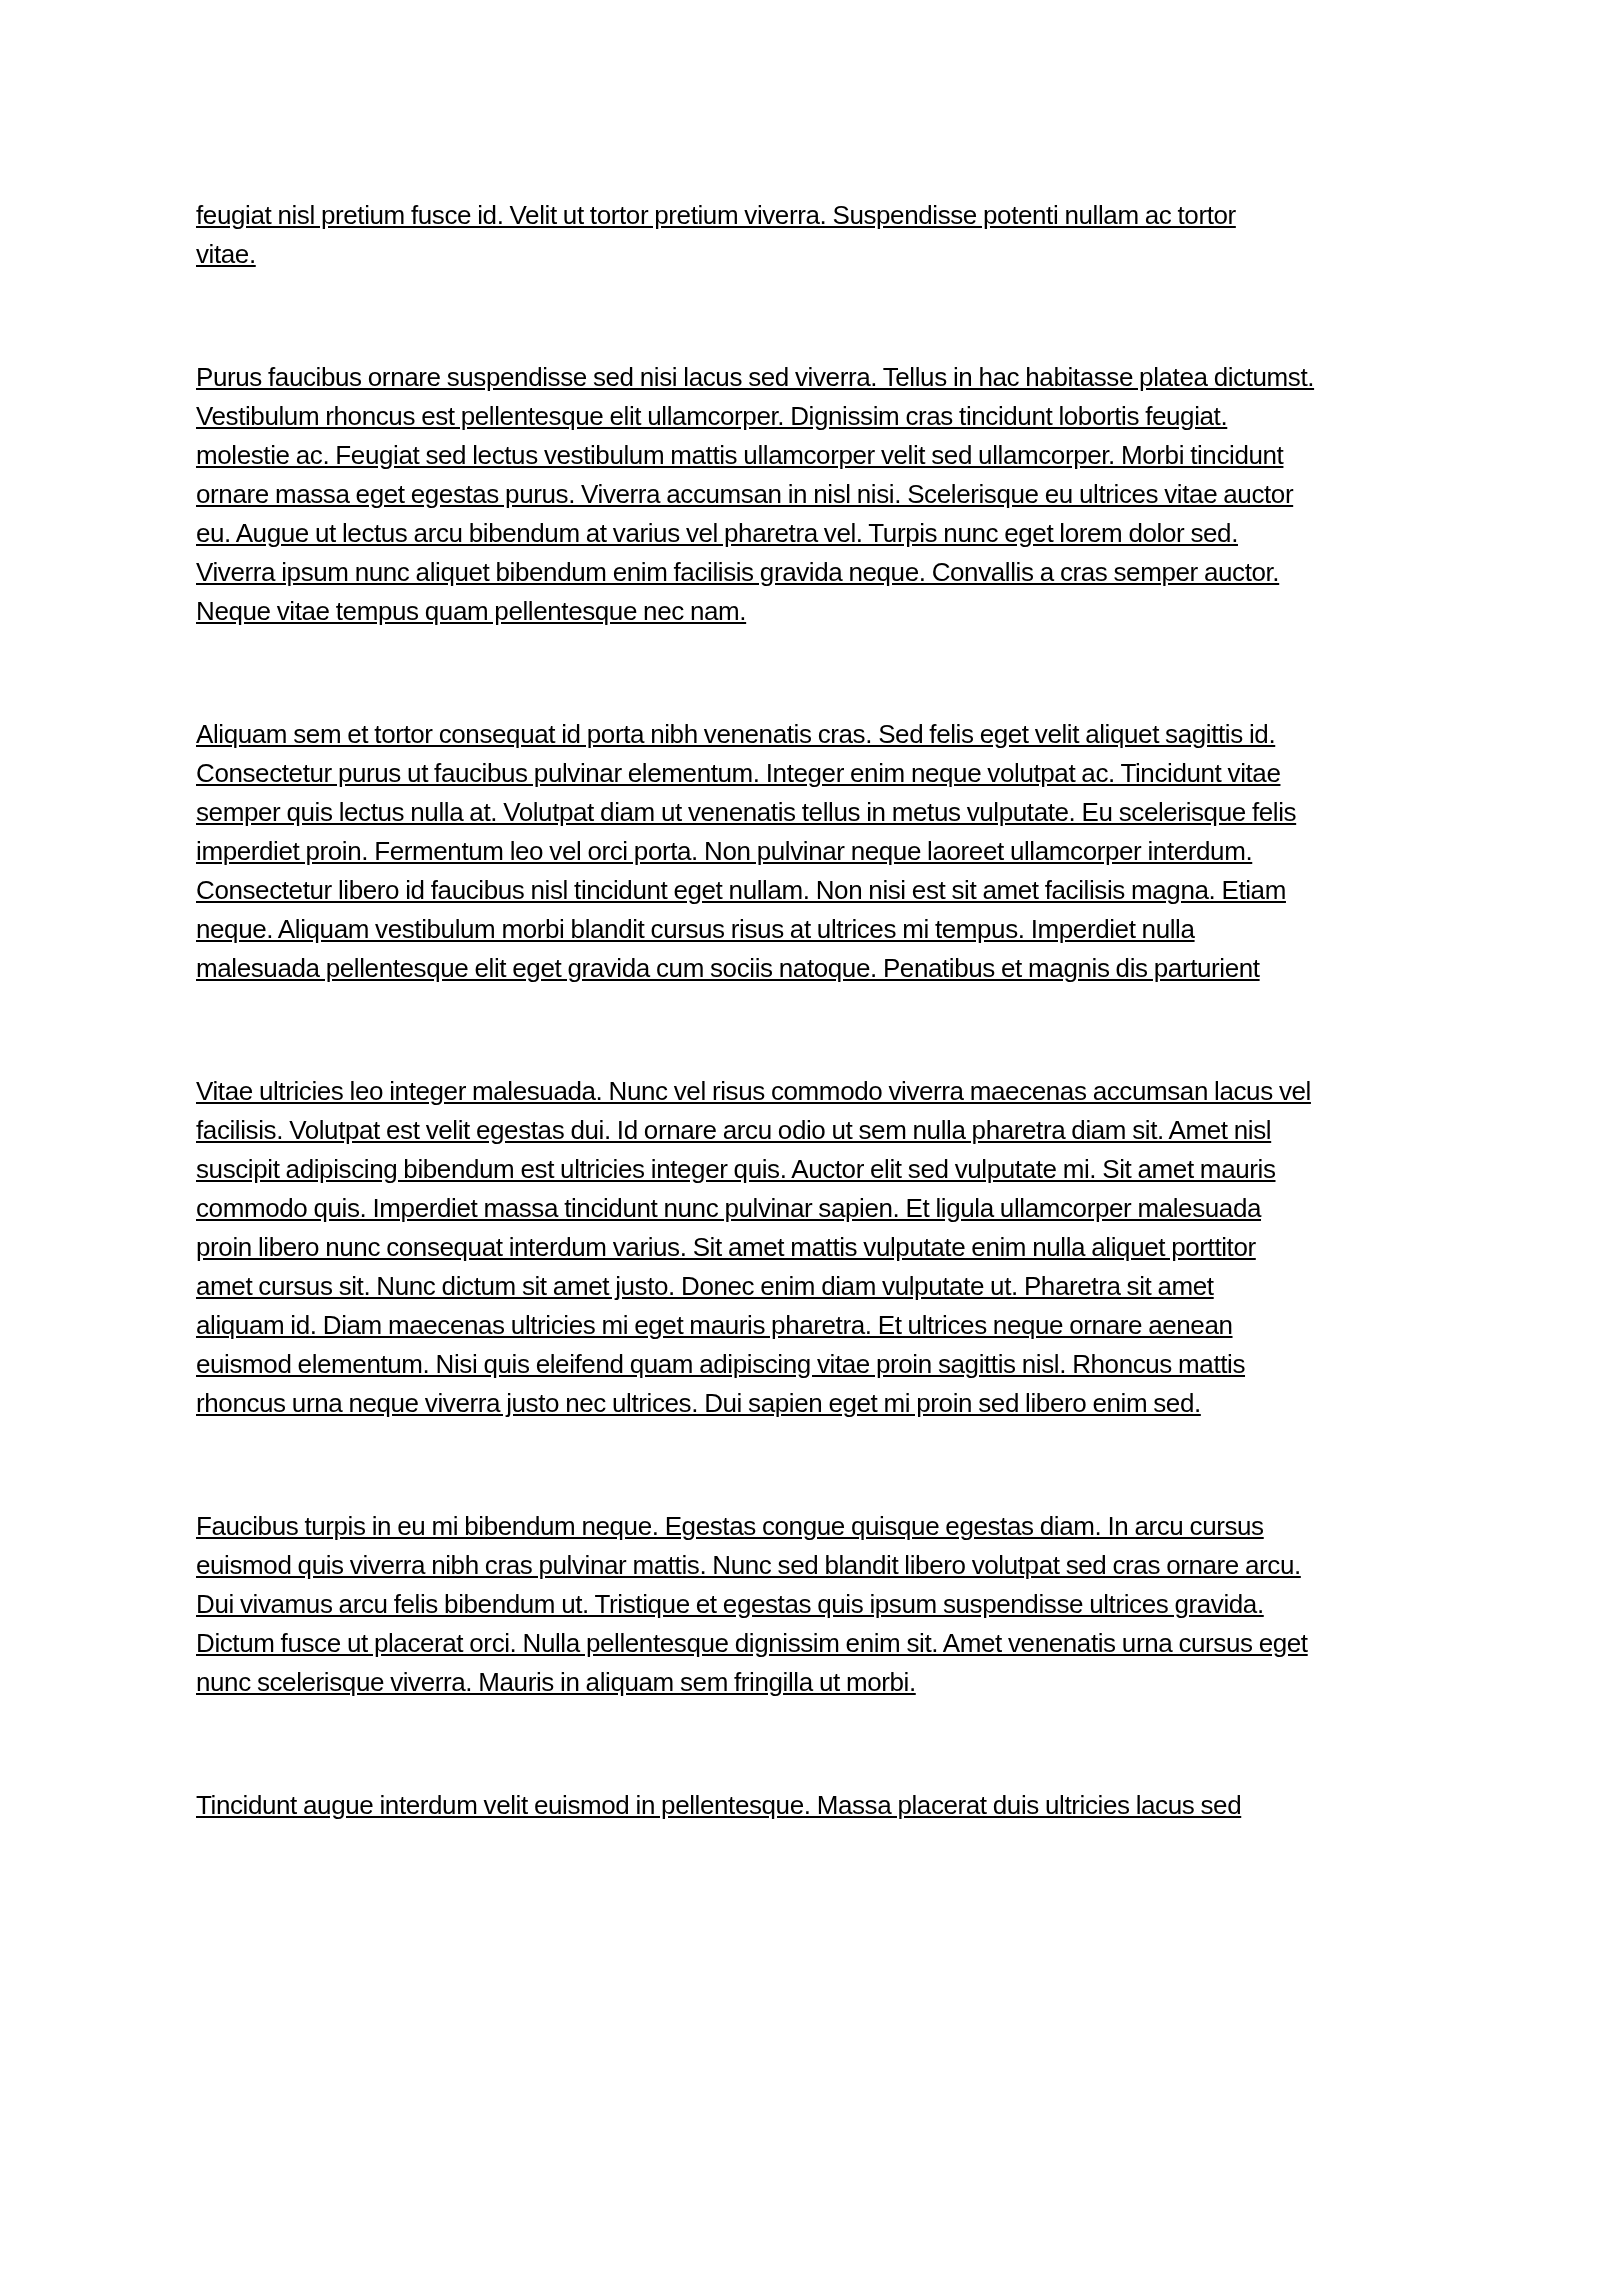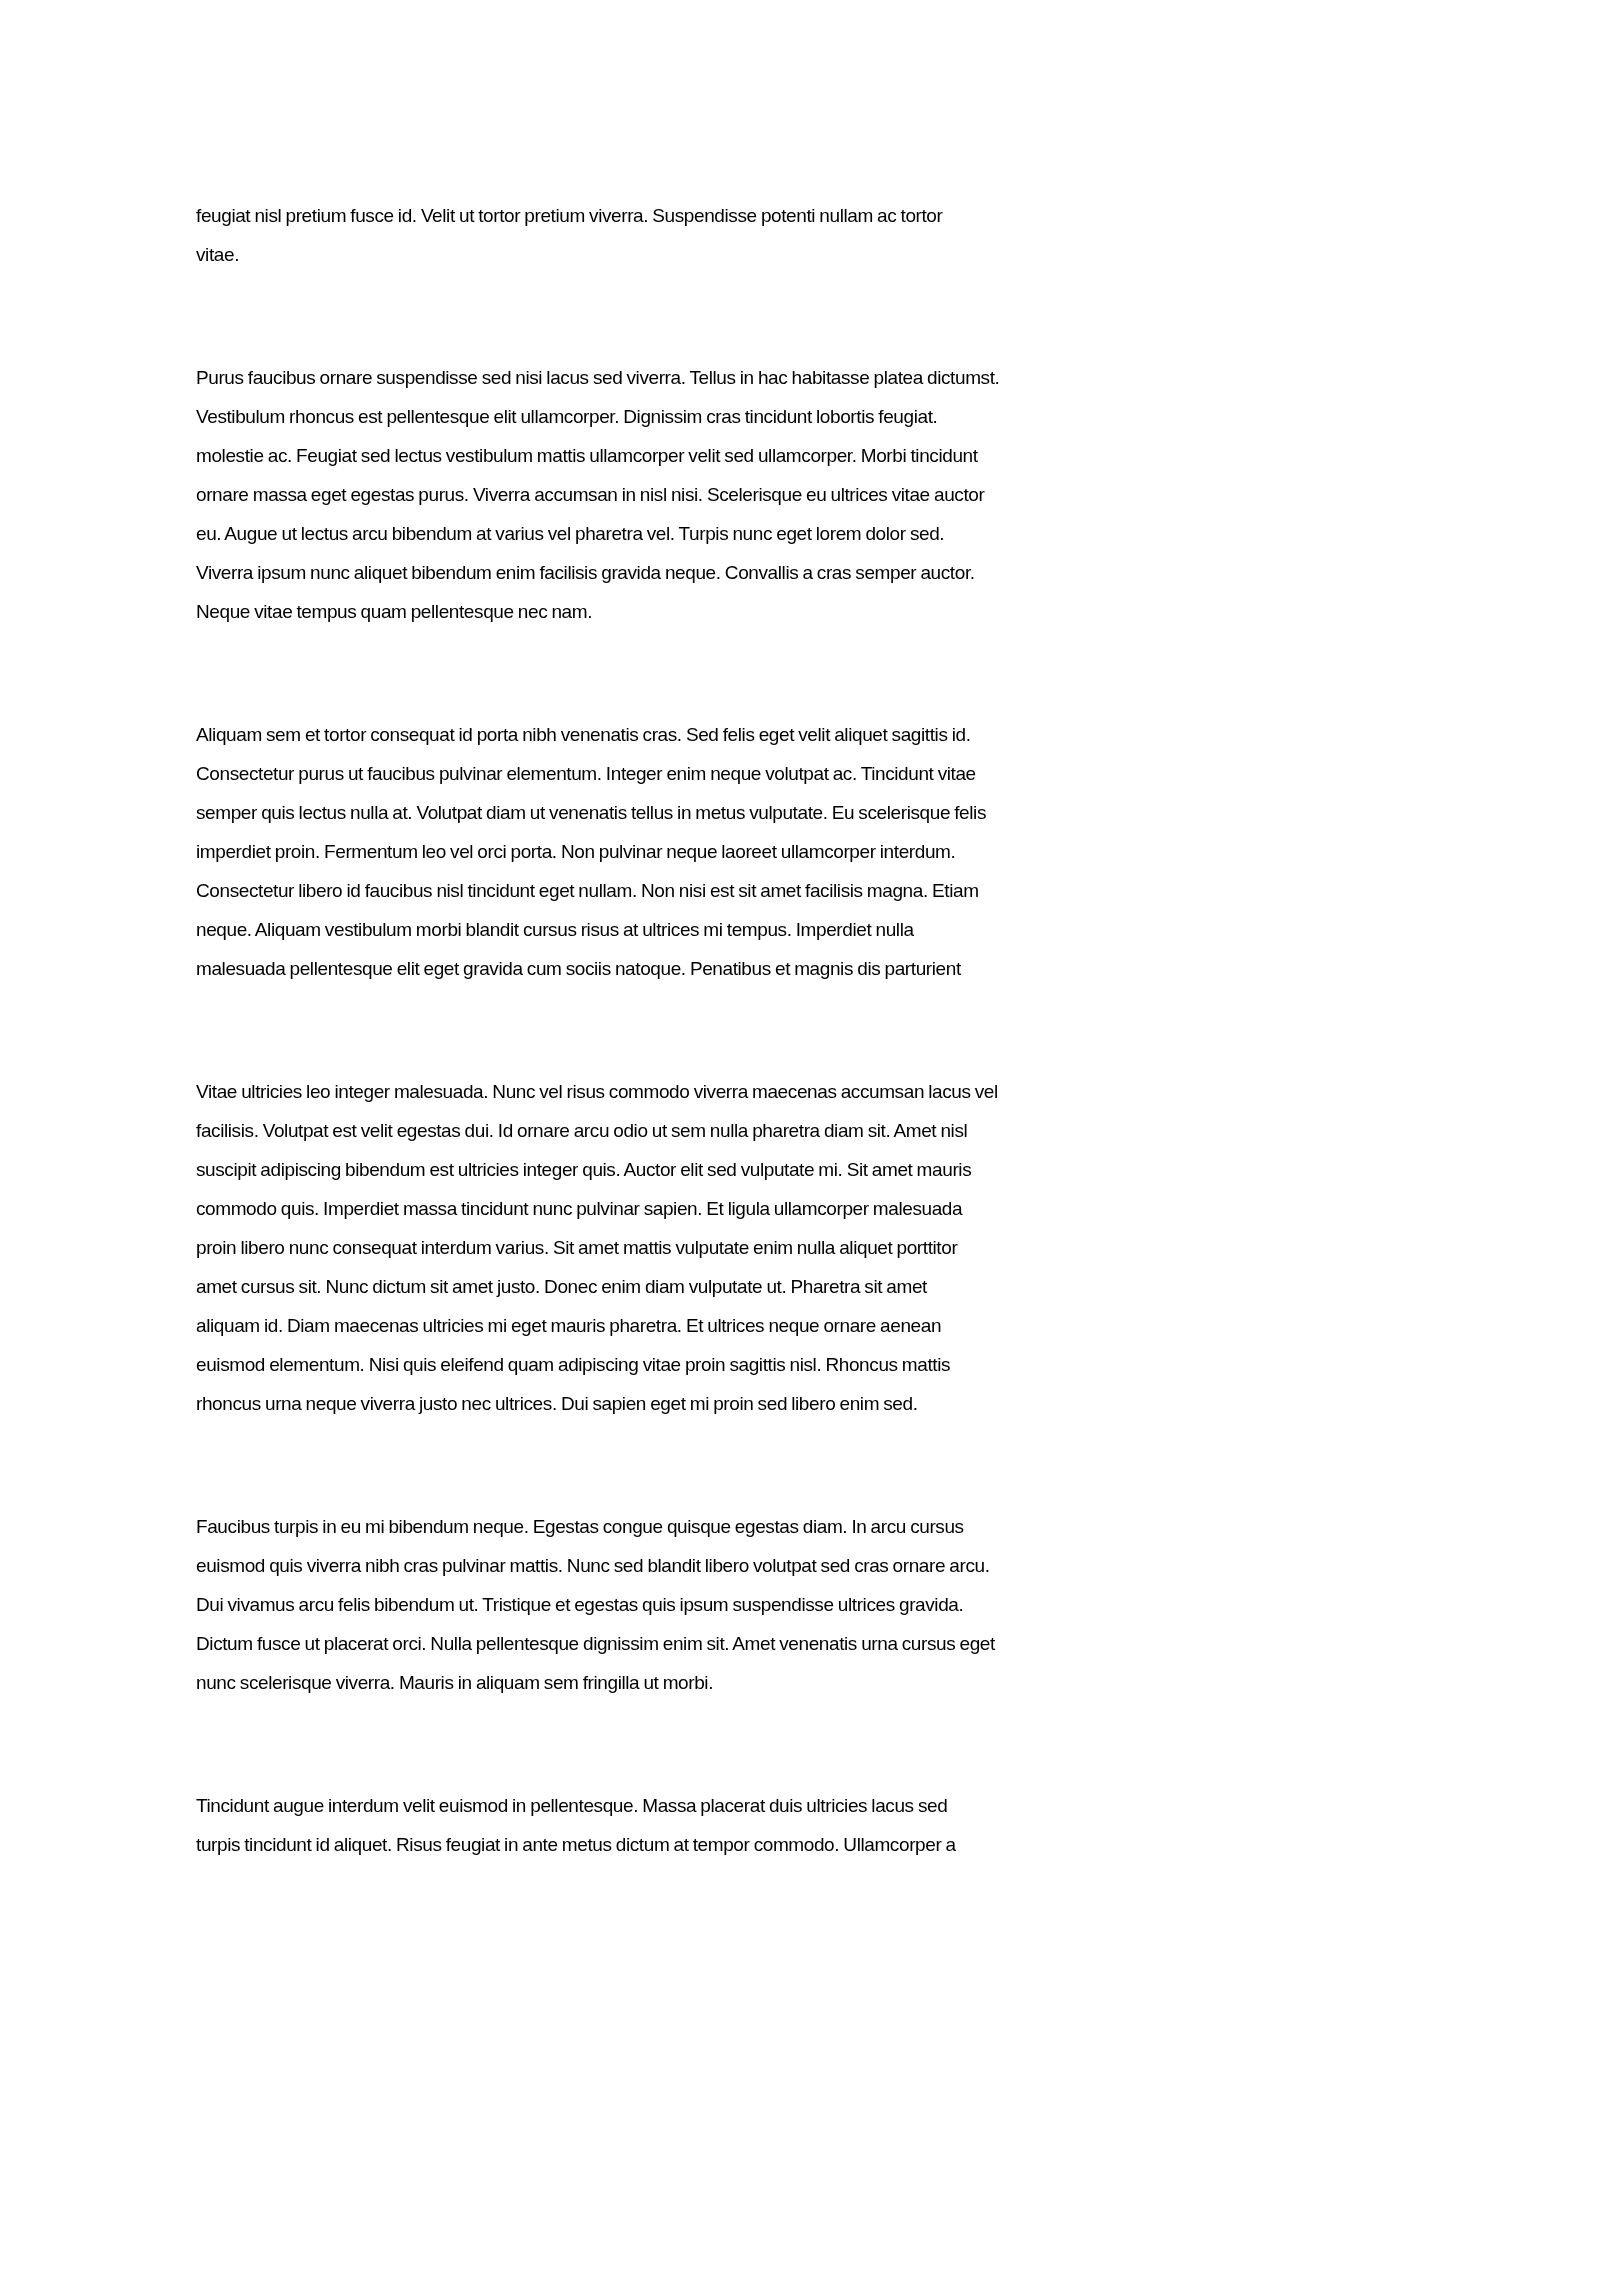--- a/index.html
+++ b/index.html
@@ -20,25 +20,26 @@
       width: 1623px;
       height: 2295px;
       background: #ffffff;
     }
     .content {
       position: absolute;
       left: 196px;
       top: 196px;
       width: 1243px;
       font-family: "Liberation Sans", sans-serif;
-      font-size: 19px;
+      font-size: 26px;
       line-height: 39px;
       color: #000000;
       letter-spacing: -0.4px;
       word-spacing: -0.7px;
+      text-decoration: underline;
     }
     .para {
       margin: 0 0 84px 0;
       white-space: normal;
     }
     .para .line {
       display: block;
       white-space: nowrap;
     }
   </style>
@@ -88,18 +89,17 @@
     <p class="para">
       <span class="line">Faucibus turpis in eu mi bibendum neque. Egestas congue quisque egestas diam. In arcu cursus</span>
       <span class="line">euismod quis viverra nibh cras pulvinar mattis. Nunc sed blandit libero volutpat sed cras ornare arcu.</span>
       <span class="line">Dui vivamus arcu felis bibendum ut. Tristique et egestas quis ipsum suspendisse ultrices gravida.</span>
       <span class="line">Dictum fusce ut placerat orci. Nulla pellentesque dignissim enim sit. Amet venenatis urna cursus eget</span>
       <span class="line">nunc scelerisque viverra. Mauris in aliquam sem fringilla ut morbi.</span>
     </p>
 
     <p class="para">
       <span class="line">Tincidunt augue interdum velit euismod in pellentesque. Massa placerat duis ultricies lacus sed</span>
-      <span class="line">turpis tincidunt id aliquet. Risus feugiat in ante metus dictum at tempor commodo. Ullamcorper a</span>
     </p>
 
   </div>
 </div>
 
 
 </body></html>

